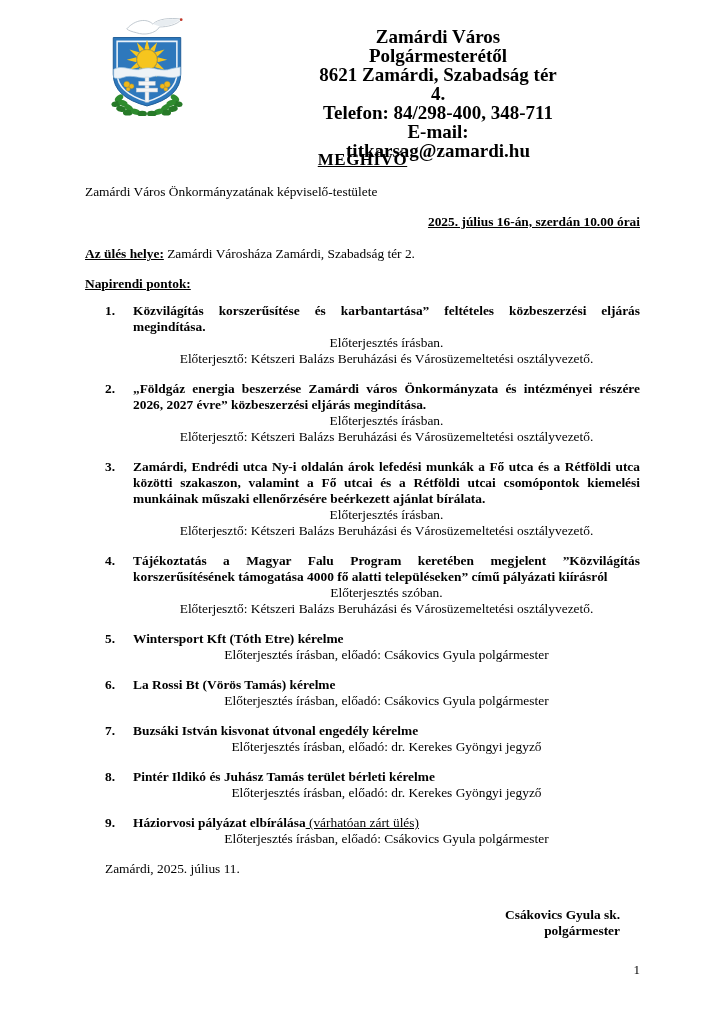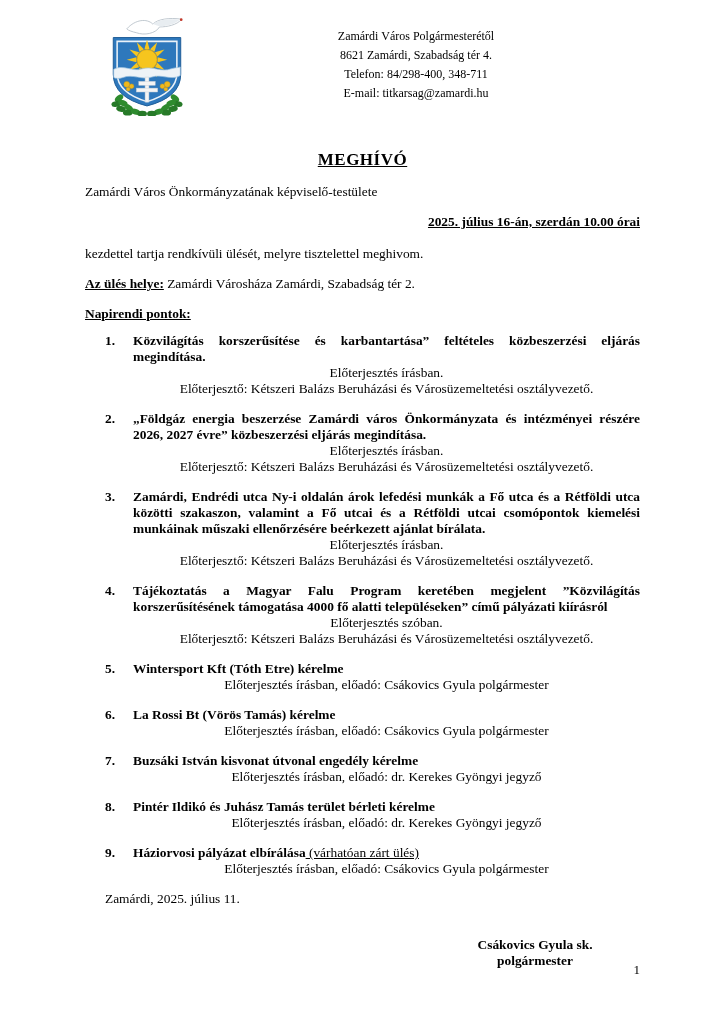--- a/index.html
+++ b/index.html
@@ -9,22 +9,22 @@
     font-family: "Liberation Serif", serif;
     font-size: 13.4px; line-height: 16px;
     color: #000; overflow: hidden;
   }
   .page { position: relative; width: 724px; height: 1024px; background: #fff; }
 
   
   .doc-header { position: relative; height: 125px; }
   .crest { position: absolute; left: 94px; top: 14px; width: 106px; height: 102px; }
   .contact-block {
-    position: absolute; left: 296px; top: 27px; width: 240px;
-    text-align: center; line-height: 19px; font-size: 12px;
+    position: absolute; left: 318px; top: 27px; width: 240px;
+    text-align: center; line-height: 19px; font-size: 19px; font-weight: bold;
   }
 
   
   .content { padding: 0 84px 0 85px; }
   .doc-title {
     text-align: center; font-weight: bold; font-size: 17px;
     letter-spacing: 0.5px; margin-top: 27px; margin-bottom: 16px;
   }
   .doc-title span, .dateline span, .u { text-decoration: underline; }
   .para { margin-bottom: 14px; }
@@ -37,21 +37,21 @@
   .agenda-num { width: 28px; margin-left: 20px; font-weight: bold; flex-shrink: 0; }
   .agenda-body { flex: 1; }
   .agenda-title { font-weight: bold; text-align: justify; }
   .agenda-title .suffix { font-weight: normal; text-decoration: underline; }
   .agenda-line { text-align: center; }
 
   
   .closing-date { font-weight: normal; margin-bottom: 0; margin-left: 20px; }
   .signature-block {
     width: 170px; margin-left: auto; margin-right: 20px; margin-top: 30px;
-    text-align: center; font-weight: bold;
+    text-align: right; font-weight: bold;
   }
   .page-number { position: absolute; top: 962px; right: 84px; font-size: 13px; }
 </style>
 </head>
 <body>
 
 <div class="page">
 
   <div class="doc-header">
     <svg class="crest" viewBox="0 0 110 105" aria-hidden="true">
@@ -124,21 +124,20 @@
   </div>
 
   <div class="content">
 
     <div class="doc-title"><span>MEGHÍVÓ</span></div>
 
     <div class="para">Zamárdi Város Önkormányzatának képviselő-testülete</div>
 
     <div class="dateline"><span>2025. július 16-án, szerdán 10.00 órai</span></div>
 
-    <div class="para">kezdettel tartja rendkívüli ülését, melyre tisztelettel meghivom.</div>
 
     <div class="para">
       <span class="venue-label">Az ülés helye:</span><span> Zamárdi Városháza Zamárdi, Szabadság tér 2.</span>
     </div>
 
     <div class="agenda-heading-wrap">
       <span class="agenda-heading">Napirendi pontok:</span>
     </div>
 
     <div>

